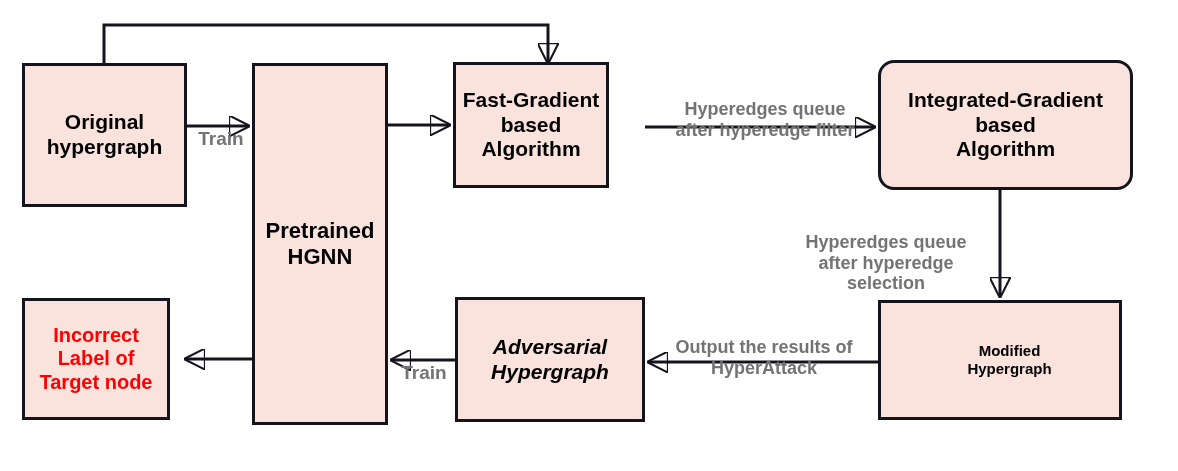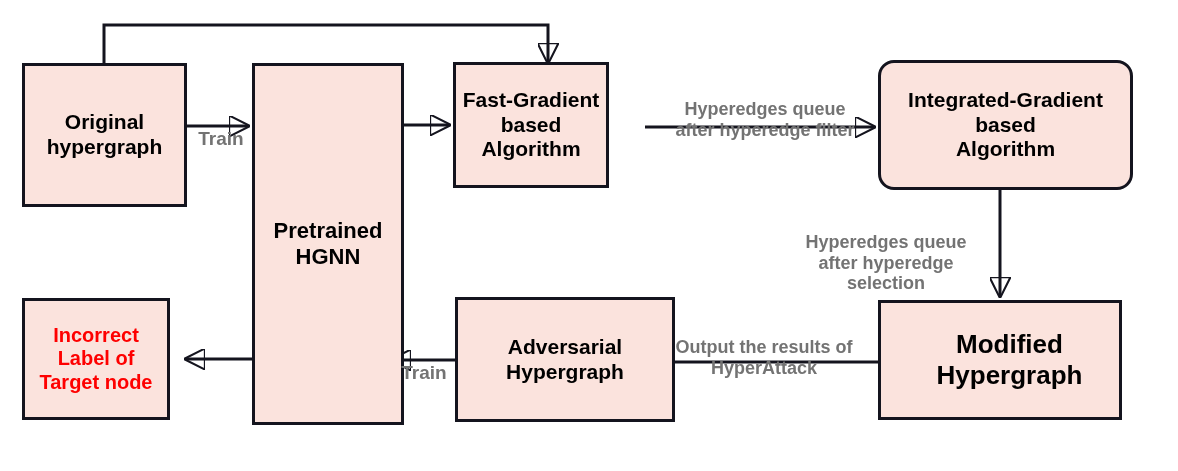--- a/index.html
+++ b/index.html
@@ -82,35 +82,35 @@
     <path d="M 878 362 L 649 362" stroke-width="3" marker-end="url(#arrowhead)"></path>
 
     <path d="M 455 360 L 392 360" stroke-width="3" marker-end="url(#arrowhead)"></path>
 
     <path d="M 252 359 L 186 359" stroke-width="3" marker-end="url(#arrowhead)"></path>
   </svg>
 
   <div class="node" style="left:22px; top:63px; width:165px; height:144px; font-size:21px;">Original
 hypergraph</div>
 
-  <div class="node" style="left:252px; top:63px; width:152px; height:362px; font-size:22px;">Pretrained
+  <div class="node" style="left:252px; top:63px; width:136px; height:362px; font-size:22px;">Pretrained
 HGNN</div>
 
   <div class="node" style="left:453px; top:62px; width:156px; height:126px; font-size:21px;">Fast-Gradient
 based
 Algorithm</div>
 
   <div class="node" style="left:878px; top:60px; width:255px; height:130px; font-size:21px;border-radius:16px;">Integrated-Gradient
 based
 Algorithm</div>
 
-  <div class="node" style="left:878px; top:300px; width:244px; height:120px; font-size:26px;padding-left:19px;">Modified
+  <div class="node" style="left:878px; top:300px; width:244px; height:120px; font-size:15px;padding-left:19px;">Modified
 Hypergraph</div>
 
-  <div class="node" style="left:455px; top:297px; width:220px; height:125px; font-size:21px;">Adversarial
+  <div class="node" style="left:455px; top:297px; width:190px; height:125px; font-size:21px;font-style:italic;">Adversarial
 Hypergraph</div>
 
   <div class="node red-text" style="left:22px; top:298px; width:148px; height:122px; font-size:20px;">Incorrect
 Label of
 Target node</div>
 
   <div class="edge-label" style="left:190px; top:96px; width:62px; font-size:19px;">Train</div>
 
   <div class="edge-label" style="left:648px; top:67px; width:234px; font-size:18px;">Hyperedges queue
 after hyperedge filter</div>

